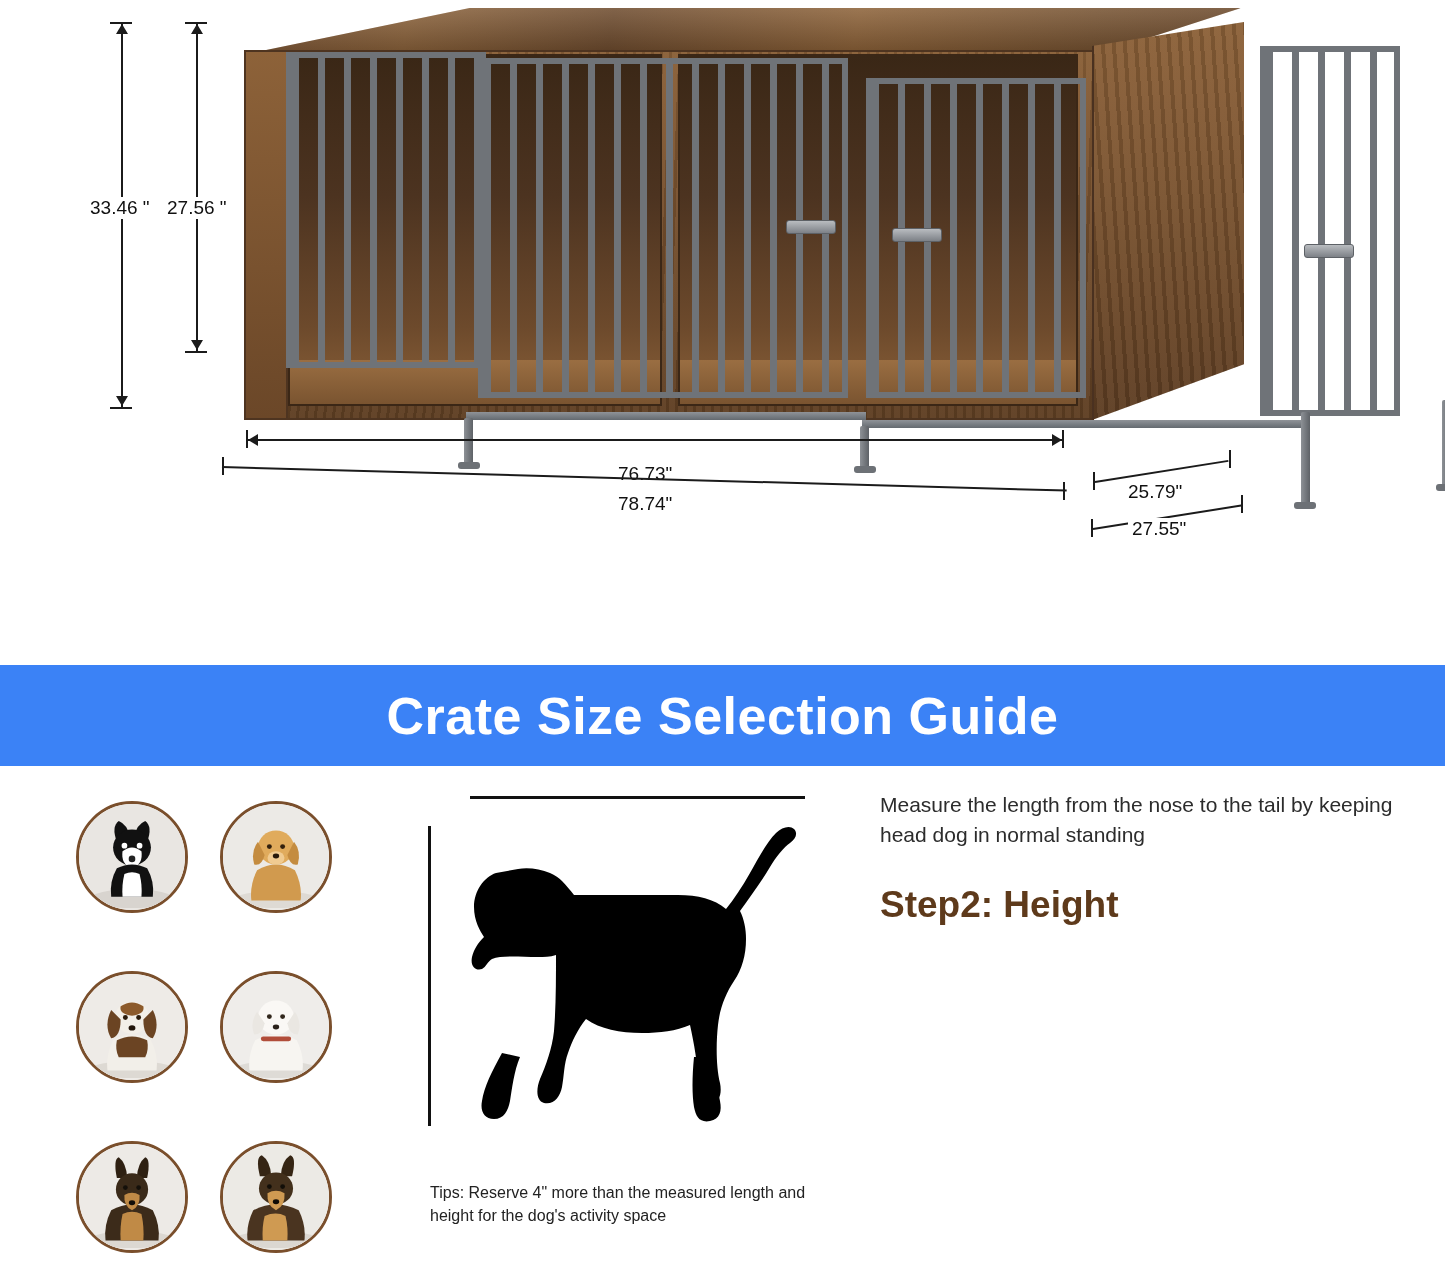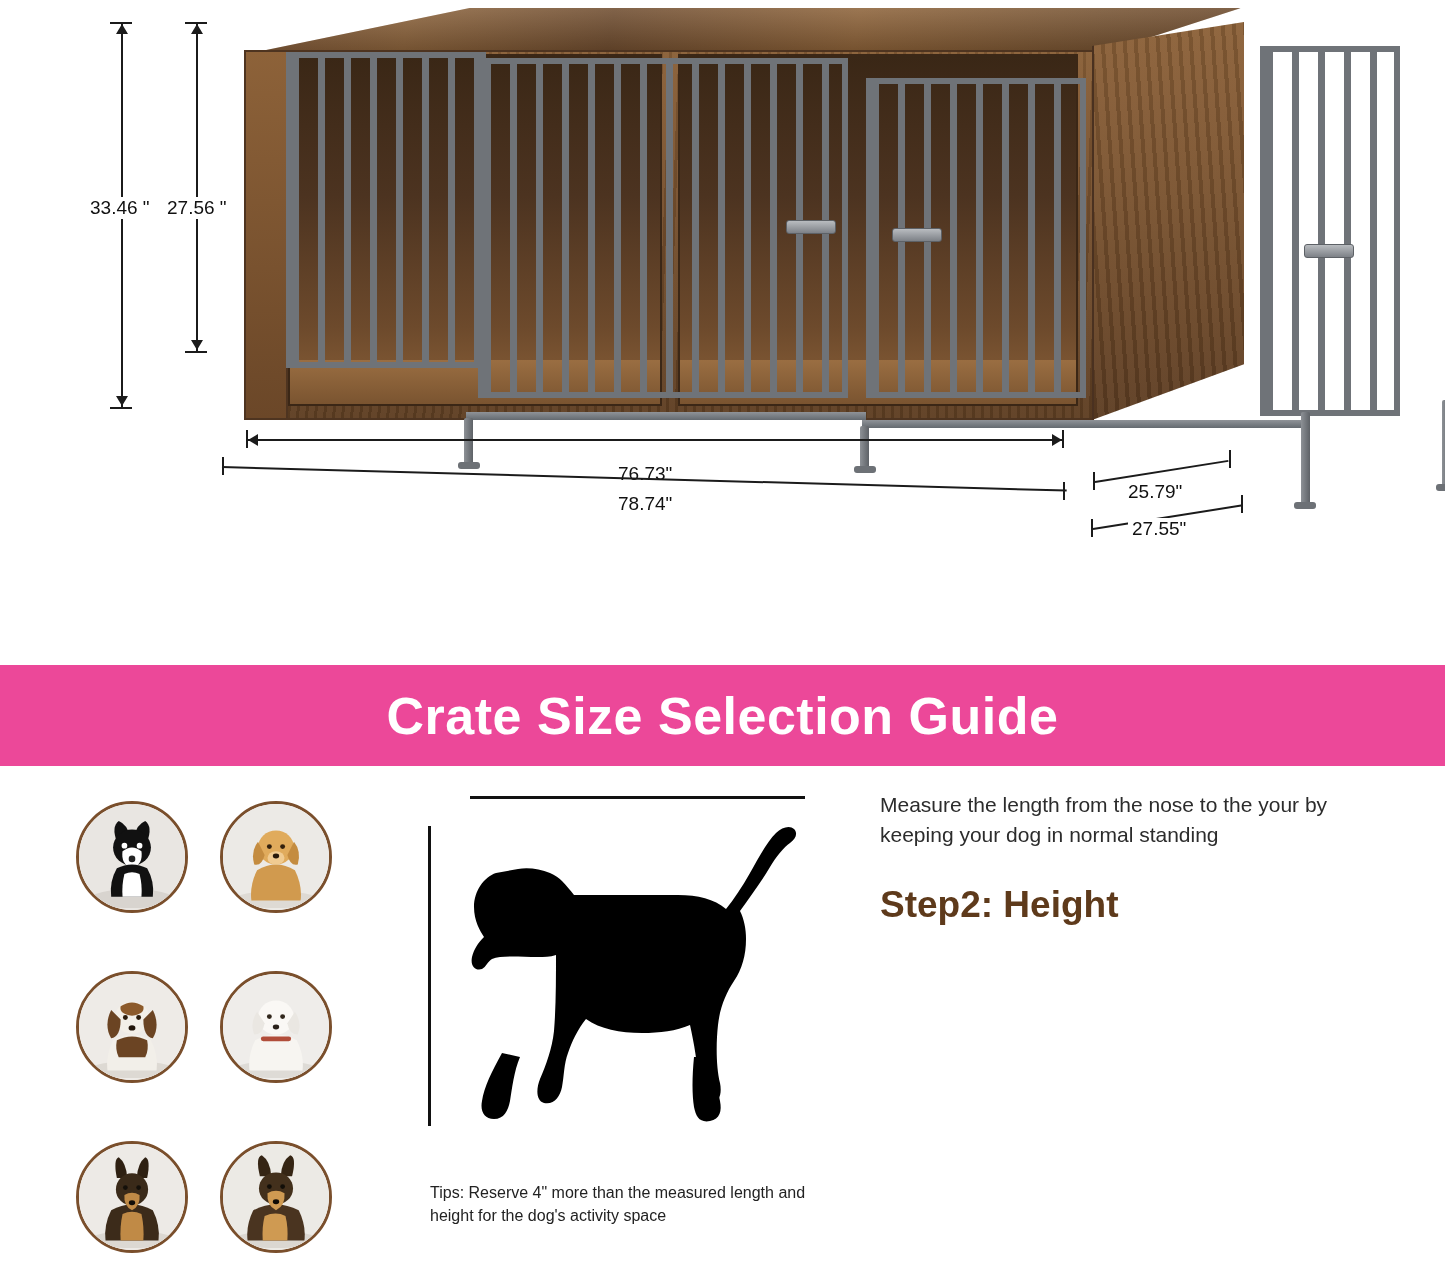--- a/index.html
+++ b/index.html
@@ -127,21 +127,21 @@
   
   .arrow { position:absolute; width:0; height:0; }
   .arr-up { border-left:6px solid transparent; border-right:6px solid transparent; border-bottom:10px solid #1b1b1b; }
   .arr-down { border-left:6px solid transparent; border-right:6px solid transparent; border-top:10px solid #1b1b1b; }
   .arr-left { border-top:6px solid transparent; border-bottom:6px solid transparent; border-right:10px solid #1b1b1b; }
   .arr-right { border-top:6px solid transparent; border-bottom:6px solid transparent; border-left:10px solid #1b1b1b; }
 
   
   #banner {
     position:absolute; left:0; top:665px; width:1445px; height:101px;
-    background:#ec4899; display:flex; align-items:center; justify-content:center;
+    background:#3b82f6; display:flex; align-items:center; justify-content:center;
   }
   #banner-title {
     color:#fff; font-size:52px; font-weight:bold; letter-spacing:.5px;
     font-family:"Liberation Sans", sans-serif;
   }
 
   
   #guide { position:absolute; left:0; top:766px; width:1445px; height:509px; background:#fff; }
 
   
@@ -397,16 +397,16 @@
         c-8 -10 -14 -18 -24 -22
         c-10 -4 -22 -6 -32 -4z"></path>
       <path fill="#000" d="M44 232 c-10 18 -18 34 -20 48 c-2 10 2 18 12 18 c10 0 14 -8 16 -18 c2 -12 4 -30 10 -44z"></path>
       <path fill="#000" d="M236 236 c-2 20 -2 38 0 50 c2 10 6 16 16 14 c10 -2 12 -10 10 -20 c-2 -12 -8 -28 -12 -44z"></path>
       <ellipse cx="46" cy="62" rx="5" ry="4" fill="#000"></ellipse>
     </svg>
     <div id="tips">Tips: Reserve 4" more than the measured length and height for the dog's activity space</div>
   </div>
 
   <div id="steps">
-    <p class="step-body">Measure the length from the nose to the your by keeping your dog in normal standing</p>
+    <p class="step-body">Measure the length from the nose to the tail by keeping head dog in normal standing</p>
     <h2 class="step-title">Step2: Height</h2>
   </div>
 </div>
 
 </body></html>

